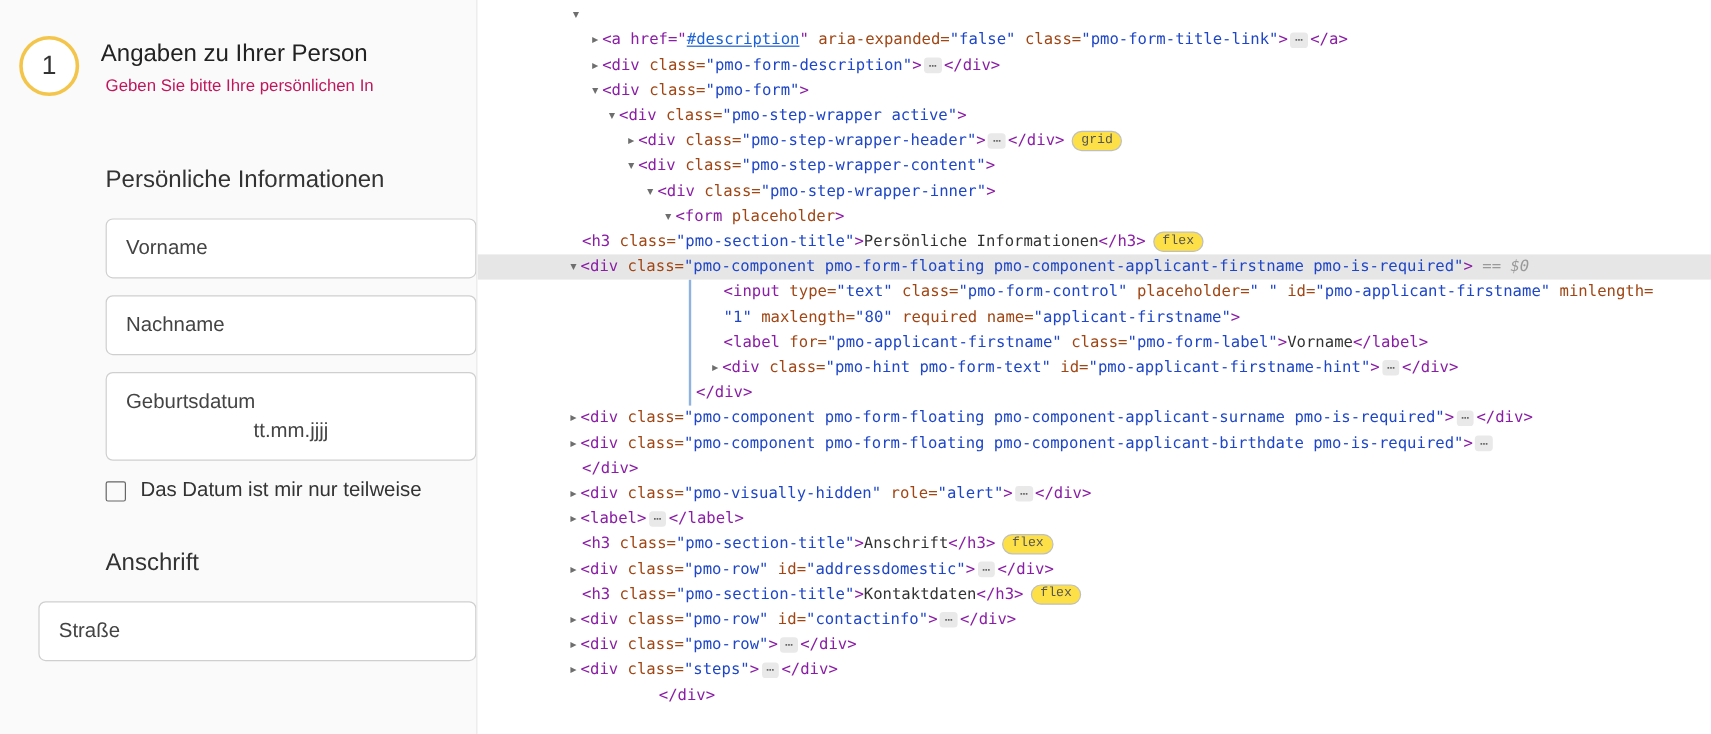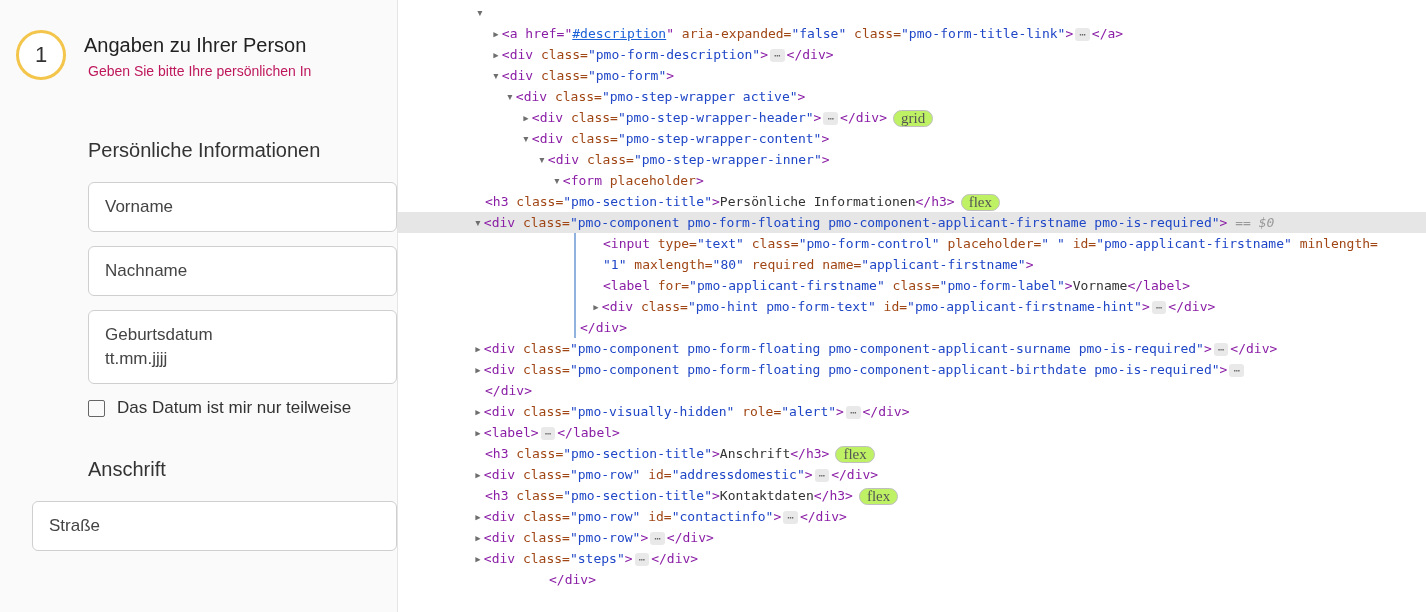--- a/index.html
+++ b/index.html
@@ -8,36 +8,36 @@
   .form-panel{width:397px;flex:none;background:#fbfafa;border-right:1px solid #e5e5e5;padding:0 0 0 0;overflow:hidden;}
   .form-inner{padding:24px 0 0 0;}
   .step-row{display:flex;gap:18px;align-items:flex-start;padding:0 0 0 16px;}
   .step-circle{flex:none;width:44px;height:44px;border-radius:50%;border:3px solid #f3c54b;display:flex;align-items:center;justify-content:center;font-size:22px;color:#333;background:#fff;margin-top:6px;}
   .step-text{flex:1;min-width:0;}
   .step-title{font-size:20px;font-weight:400;color:#222;margin:10px 0 6px 0;white-space:nowrap;overflow:hidden;}
   .step-sub{font-size:14px;color:#be185d;margin:4px;white-space:nowrap;overflow:hidden;}
   .section-title{font-size:20px;font-weight:400;color:#333;margin:56px 0 20px 88px;}
   .field{margin:0 0 14px 88px;border:1px solid #cfcfcf;border-radius:6px;background:#fff;padding:14px 16px;}
   .field .lbl{font-size:17px;color:#444;}
-  .field .val{font-size:17px;color:#444;margin-top:4px;}
-  .check-row{margin:14px 0 34px 88px;display:flex;align-items:center;gap:12px;font-size:17px;color:#333;}
+  .field .val{font-size:17px;color:#444;margin-top:4px;text-align:center;}
+  .check-row{margin:14px 0 34px 88px;display:flex;align-items:flex-end;gap:12px;font-size:17px;color:#333;}
   .check-box{width:15px;height:15px;border:1.5px solid #666;border-radius:2px;flex:none;}
   .section-title2{font-size:20px;font-weight:400;color:#333;margin:40px 0 20px 88px;}
   
   .dev-panel{flex:1;min-width:0;background:#fff;overflow:hidden;font-family:Menlo,Consolas,monospace;font-size:13px;line-height:21px;color:#333;position:relative;}
   .dev-inner{padding:2px 0 0 0;}
   .highlight-row{background:#e6e6e6;}
   .row{white-space:nowrap;position:relative;padding-left:0;}
   .tag{color:#8a1da5;}
   .attr{color:#a04615;}
   .val{color:#1f46c7;}
   .txt{color:#333;}
   .href{color:#1a60d6;text-decoration:underline;}
   .gray{color:#999;font-style:italic;}
-  .badge{display:inline-block;border:1px solid #bfbfbf;background:#bef264;color:#555;border-radius:10px;padding:0 7px;font-size:15px;line-height:15px;vertical-align:middle;margin-left:6px;font-family:Liberation Serif, serif;}
+  .badge{display:inline-block;border:1px solid #bfbfbf;background:#fde047;color:#555;border-radius:10px;padding:0 7px;font-size:11px;line-height:15px;vertical-align:middle;margin-left:6px;font-family:Liberation Mono, monospace;}
   .ellipsis-badge{display:inline-block;background:#e9e9e9;color:#666;border-radius:3px;padding:0 4px;font-size:11px;line-height:13px;vertical-align:middle;margin:0 2px;}
   .dots-handle{position:absolute;left:2px;top:218px;color:#999;font-size:14px;letter-spacing:2px;}
   
   .i0{padding-left:78px;} .i1{padding-left:94px;} .i2{padding-left:108px;} .i3{padding-left:124px;}
   .i4{padding-left:140px;} .i5{padding-left:155px;} .i6{padding-left:76px;}
   .open::before{content:"▾";color:#6e6e6e;margin-right:2px;}
   .closed::before{content:"▸";color:#6e6e6e;margin-right:2px;}
   .noexp::before{content:" ";margin-right:2px;display:inline-block;width:9px;}
 </style>
 </head>

